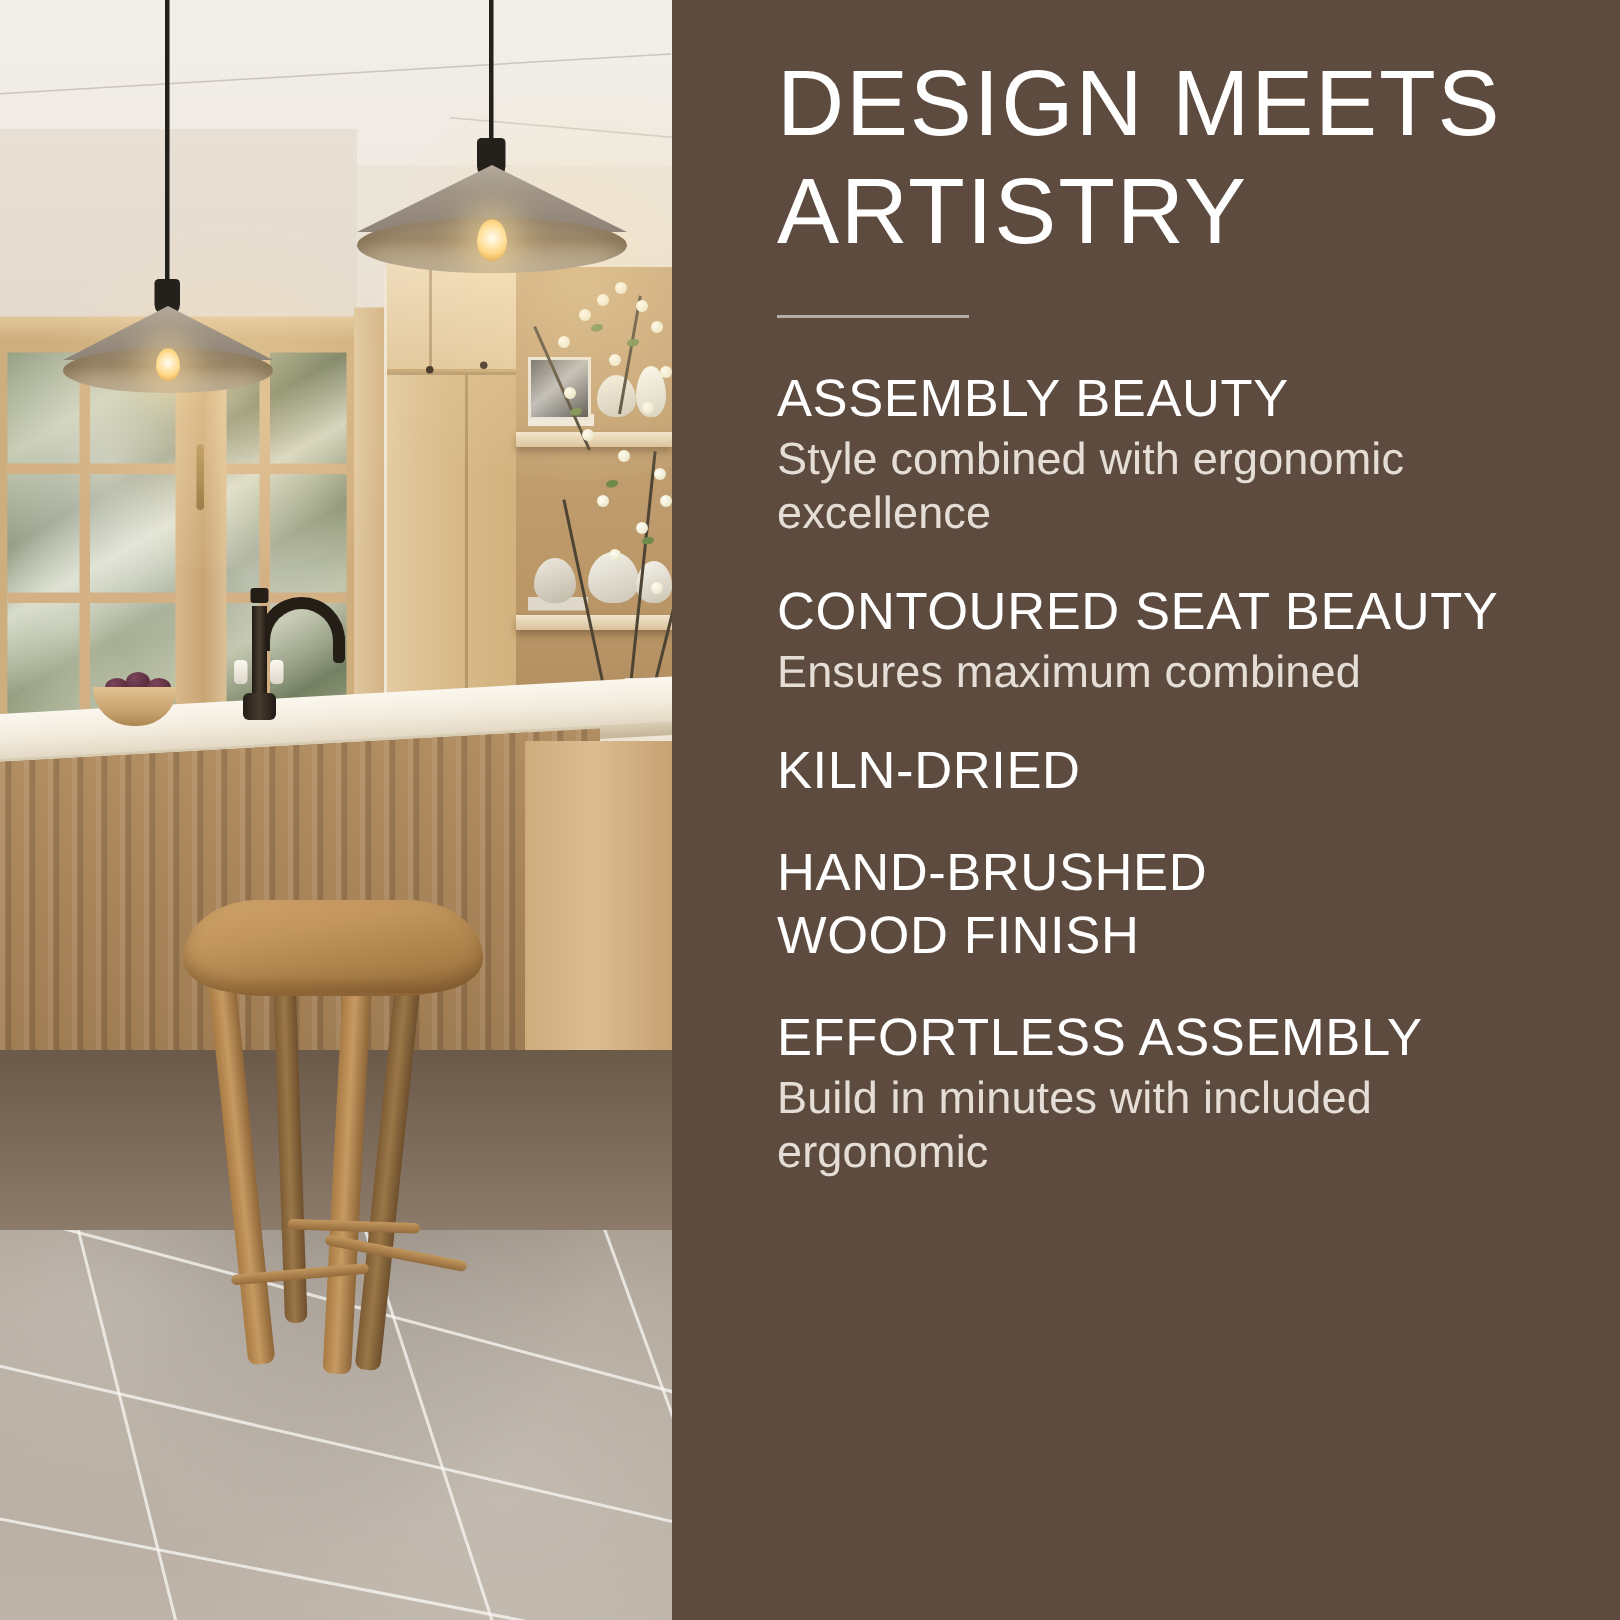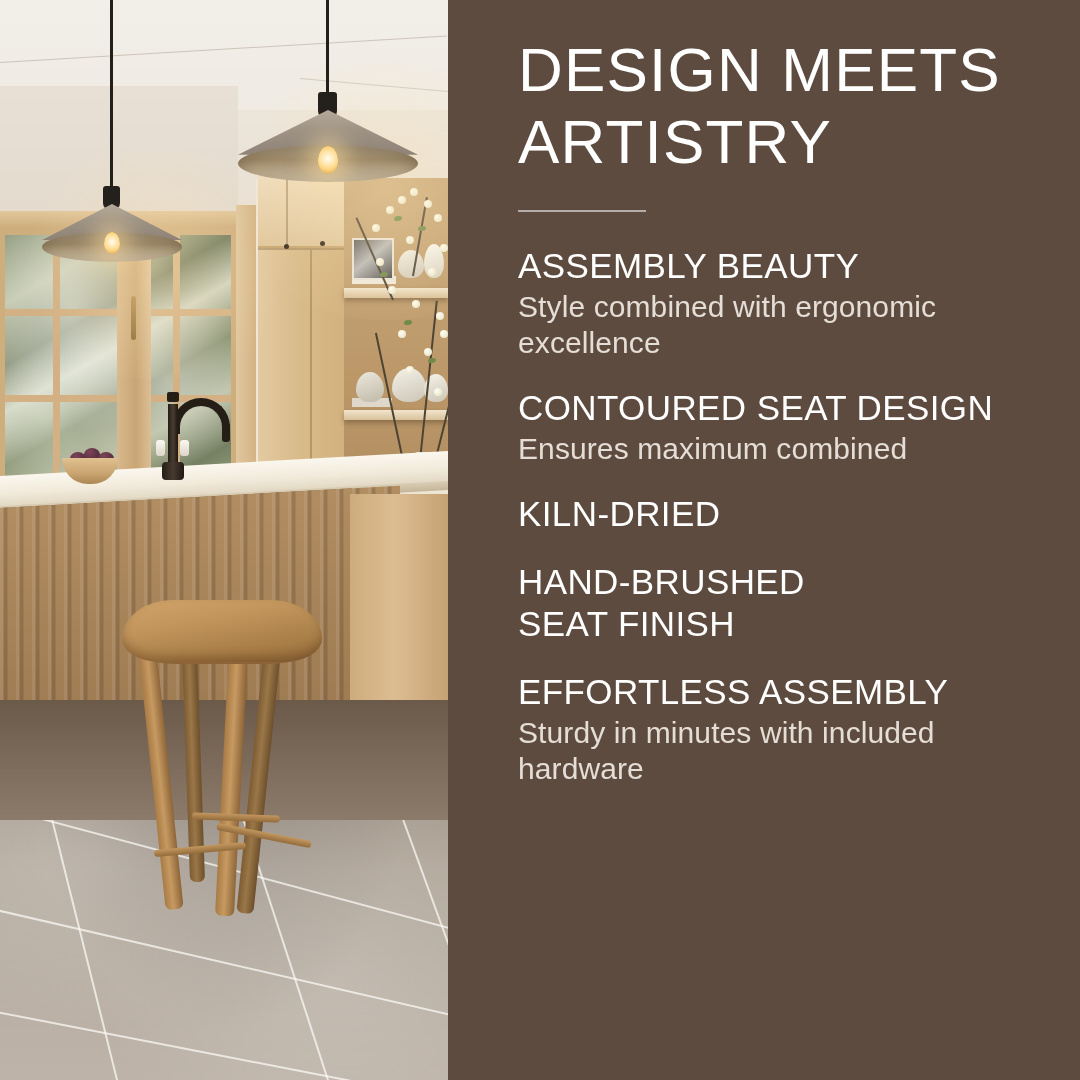--- a/index.html
+++ b/index.html
@@ -357,35 +357,35 @@
       <div class="divider"></div>
 
       <div class="features">
 
         <div class="feature">
           <div class="f-title">ASSEMBLY BEAUTY</div>
           <div class="f-sub">Style combined with ergonomic excellence</div>
         </div>
 
         <div class="feature">
-          <div class="f-title">CONTOURED SEAT DESIGN</div>
+          <div class="f-title">CONTOURED SEAT BEAUTY</div>
           <div class="f-sub">Ensures maximum combined</div>
         </div>
 
         <div class="feature">
           <div class="f-title">KILN-DRIED</div>
         </div>
 
         <div class="feature">
           <div class="f-title">HAND-BRUSHED</div>
-          <div class="f-title">SEAT FINISH</div>
+          <div class="f-title">WOOD FINISH</div>
         </div>
 
         <div class="feature">
           <div class="f-title">EFFORTLESS ASSEMBLY</div>
-          <div class="f-sub">Sturdy in minutes with included hardware</div>
+          <div class="f-sub">Build in minutes with included ergonomic</div>
         </div>
 
       </div>
     </div>
   </div>
 
 </div>
 
 </body></html>

